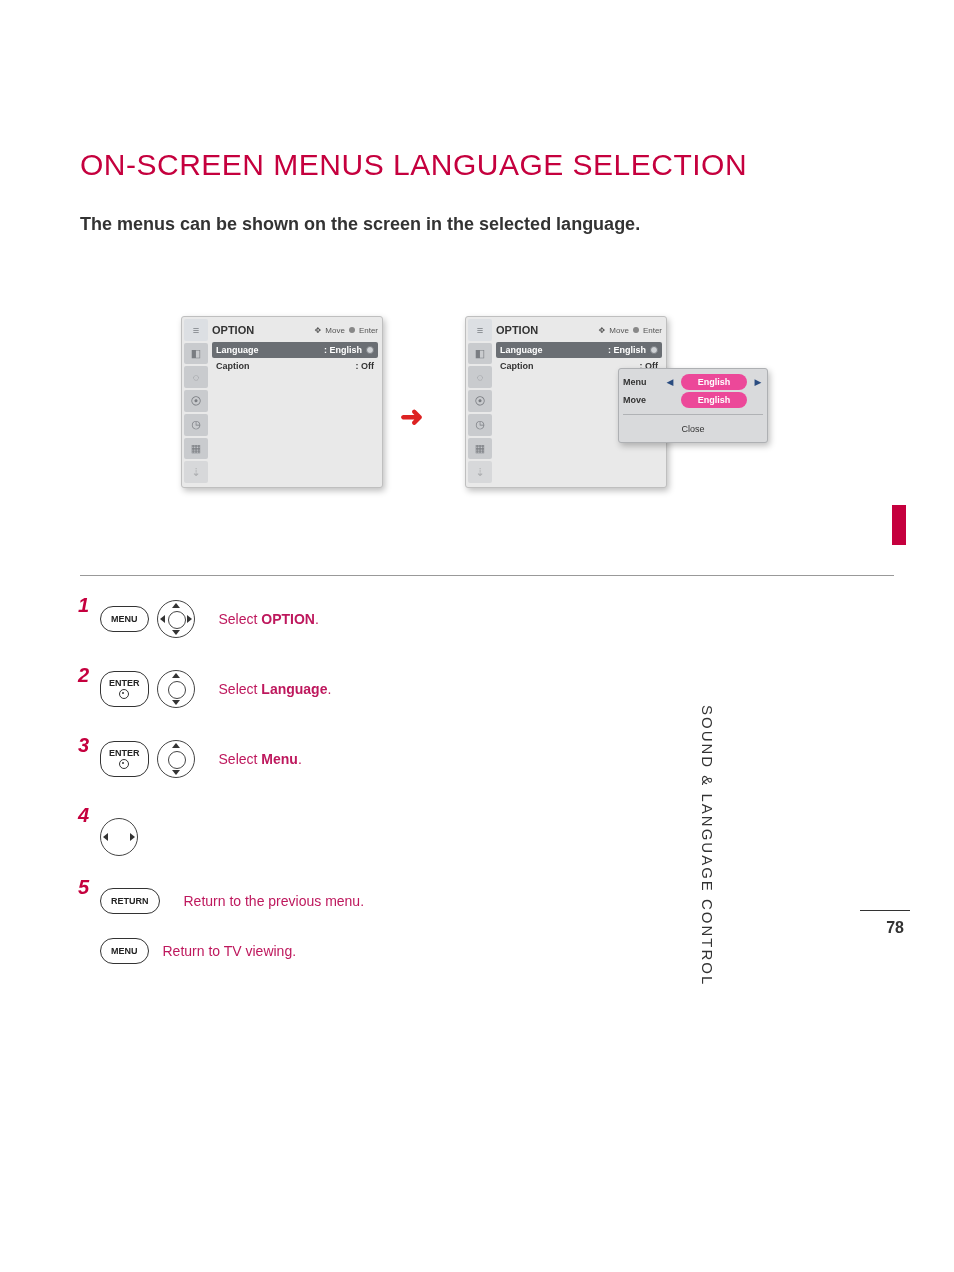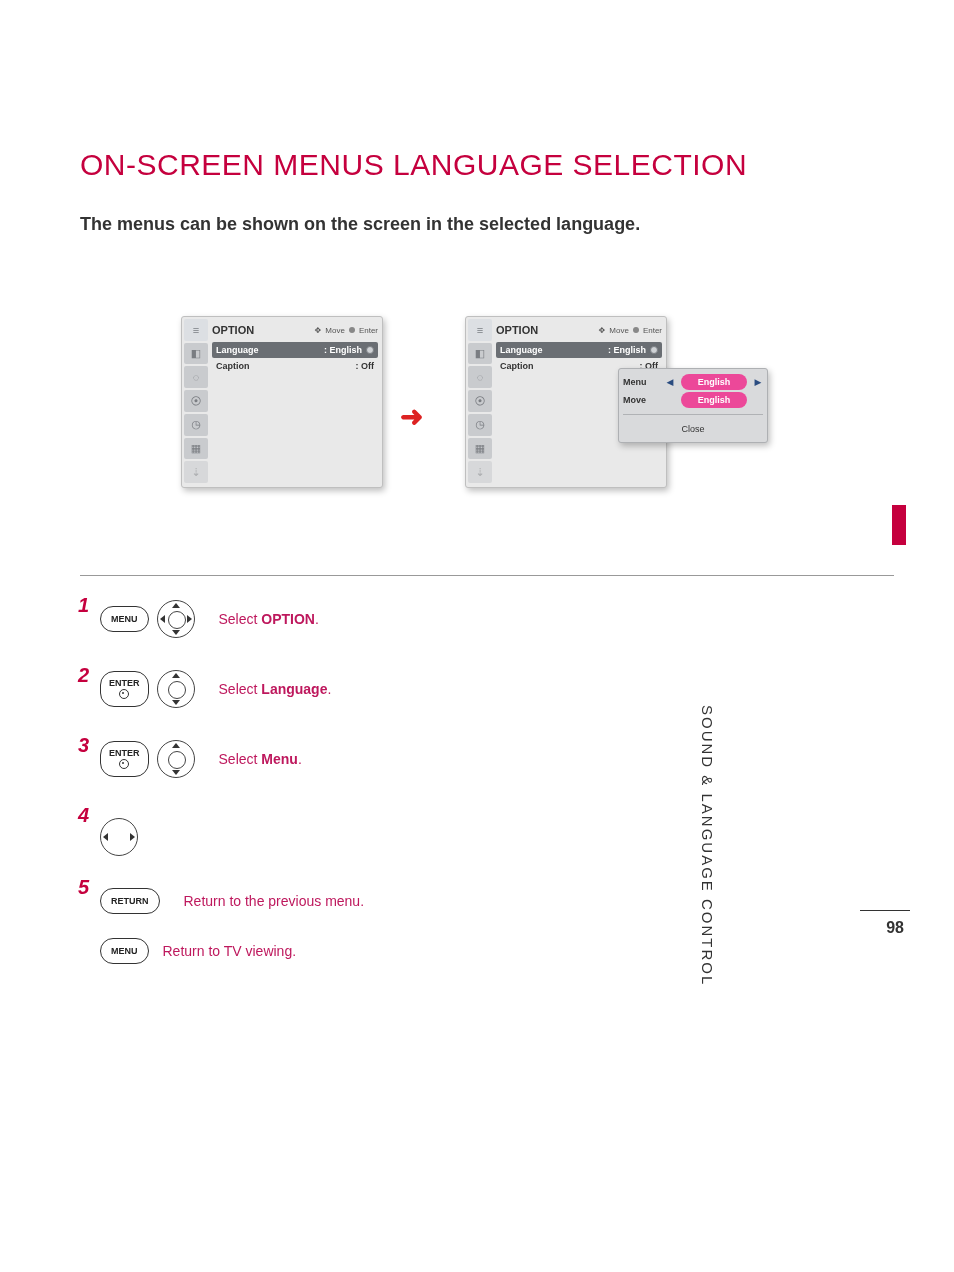--- a/index.html
+++ b/index.html
@@ -457,15 +457,15 @@
       <div class="step-text" style="margin-left:14px;text-align:center;">Return to TV viewing.</div>
     </div>
   </div>
 
   <div class="side-tab">
     <div class="accent"></div>
     <div class="label">SOUND &amp; LANGUAGE CONTROL</div>
   </div>
 
   <div class="page-number-line"></div>
-  <div class="page-number">98</div>
+  <div class="page-number">78</div>
 
 </div>
 
 </body></html>

